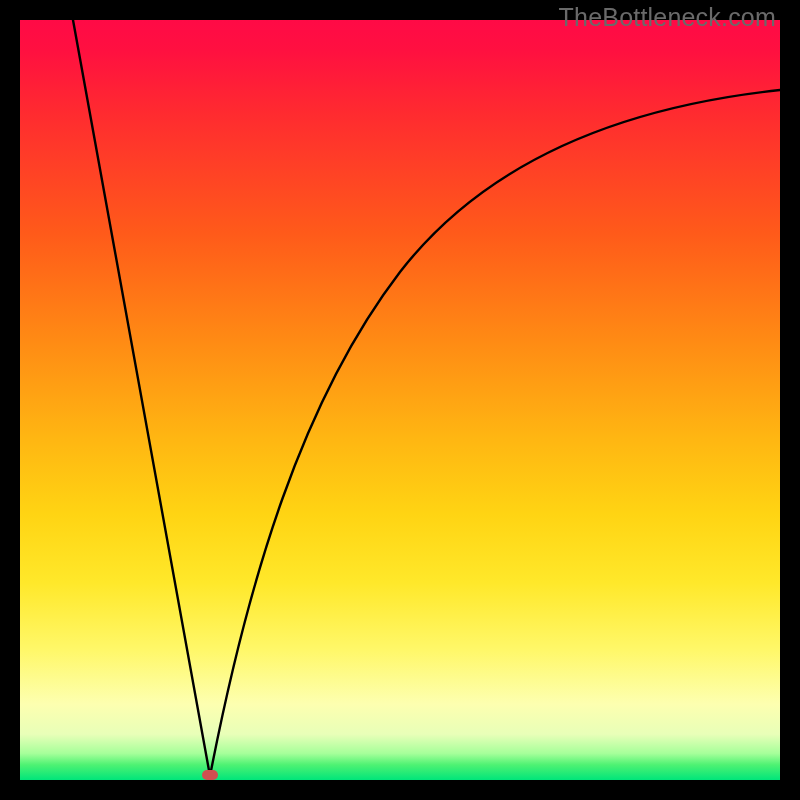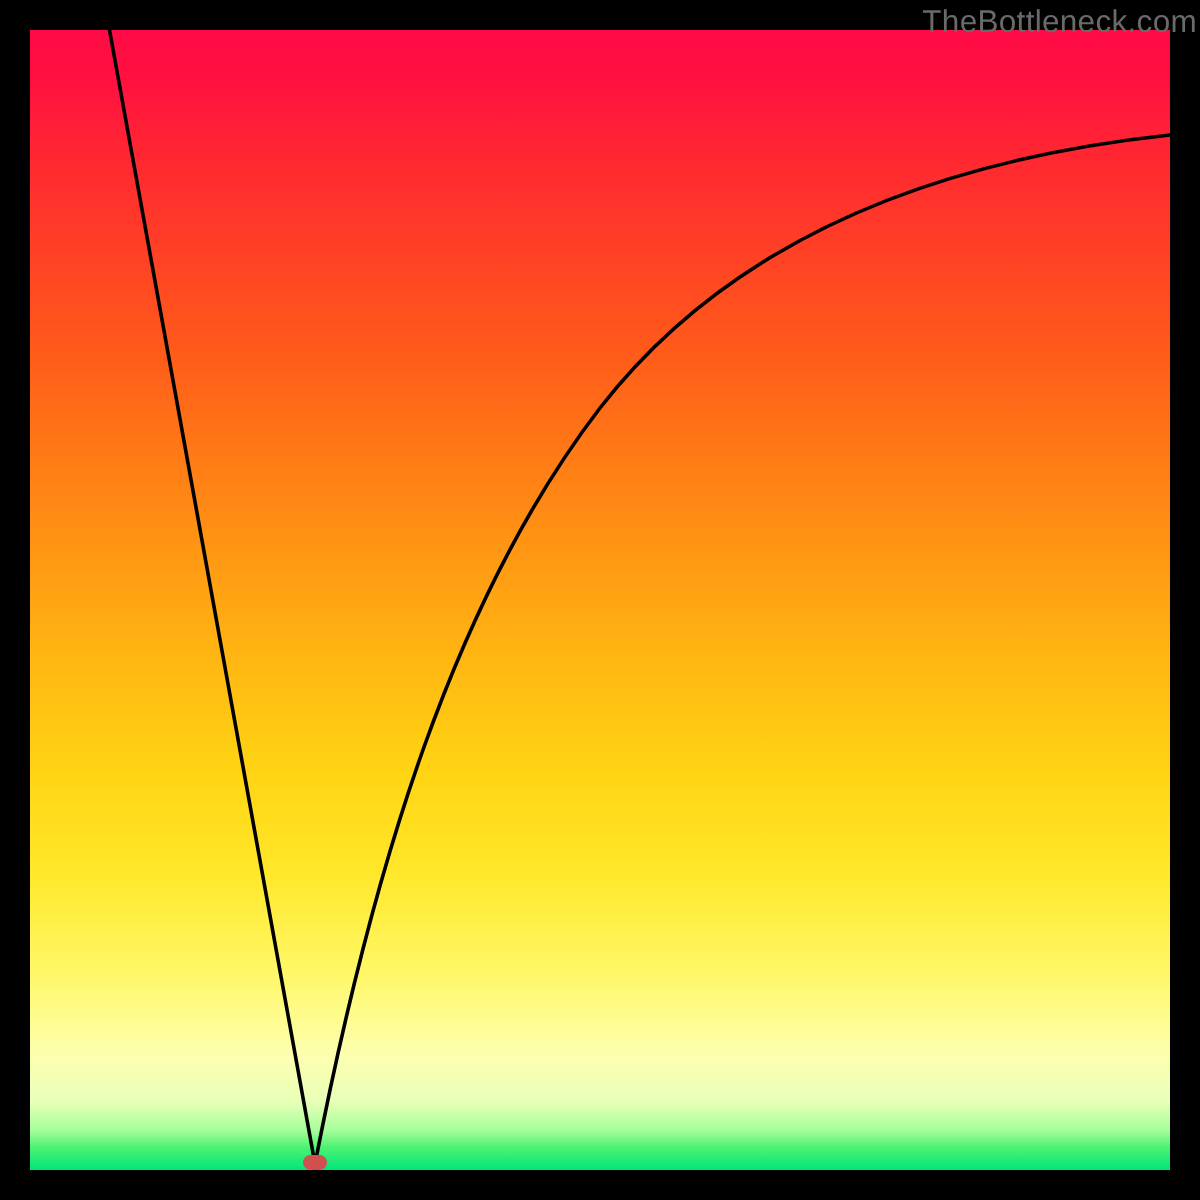--- a/index.html
+++ b/index.html
@@ -40,23 +40,23 @@
       #fdffb0 90%,
       #e8ffb8 94%,
       #a6ff9a 96.5%,
       #4ef273 98%,
       #00e57a 100%
     );
   }
   .watermark {
     position: absolute;
     top: 3px;
-    right: 2px;
+    right: 24px;
     color: #6a6a6a;
-    font-size: 21px;
+    font-size: 25px;
     letter-spacing: 0.2px;
   }
   svg.curve {
     position: absolute;
     left: 0;
     top: 0;
     width: 760px;
     height: 760px;
     overflow: visible;
   }

